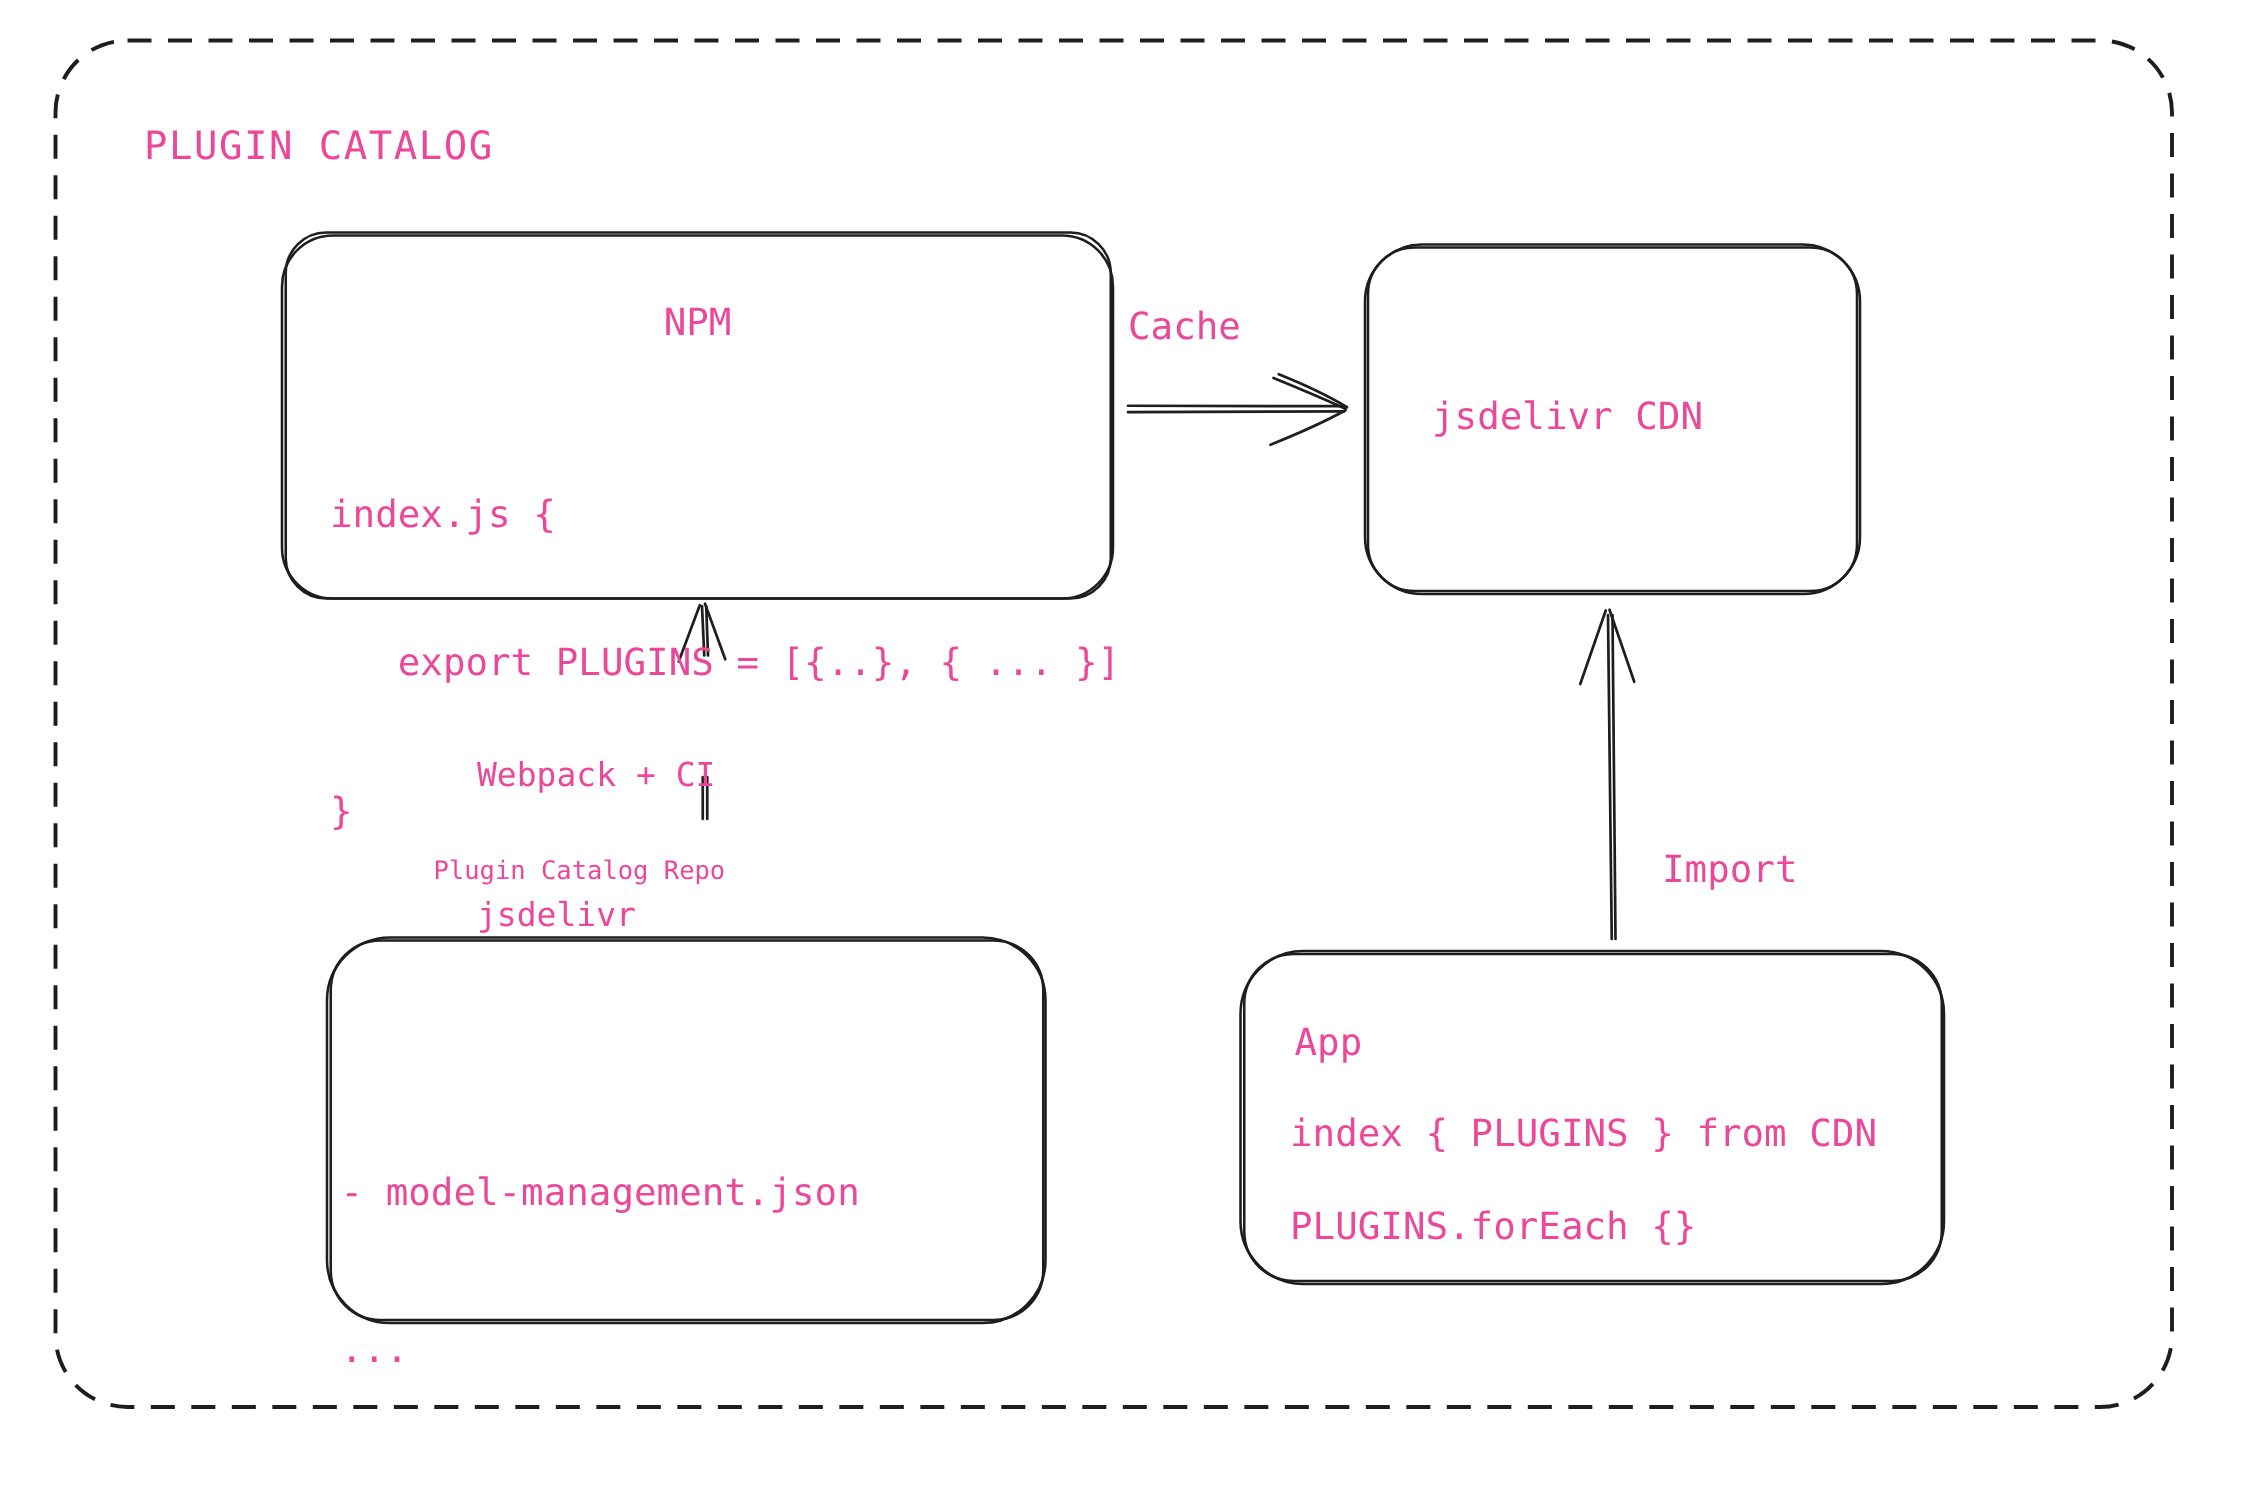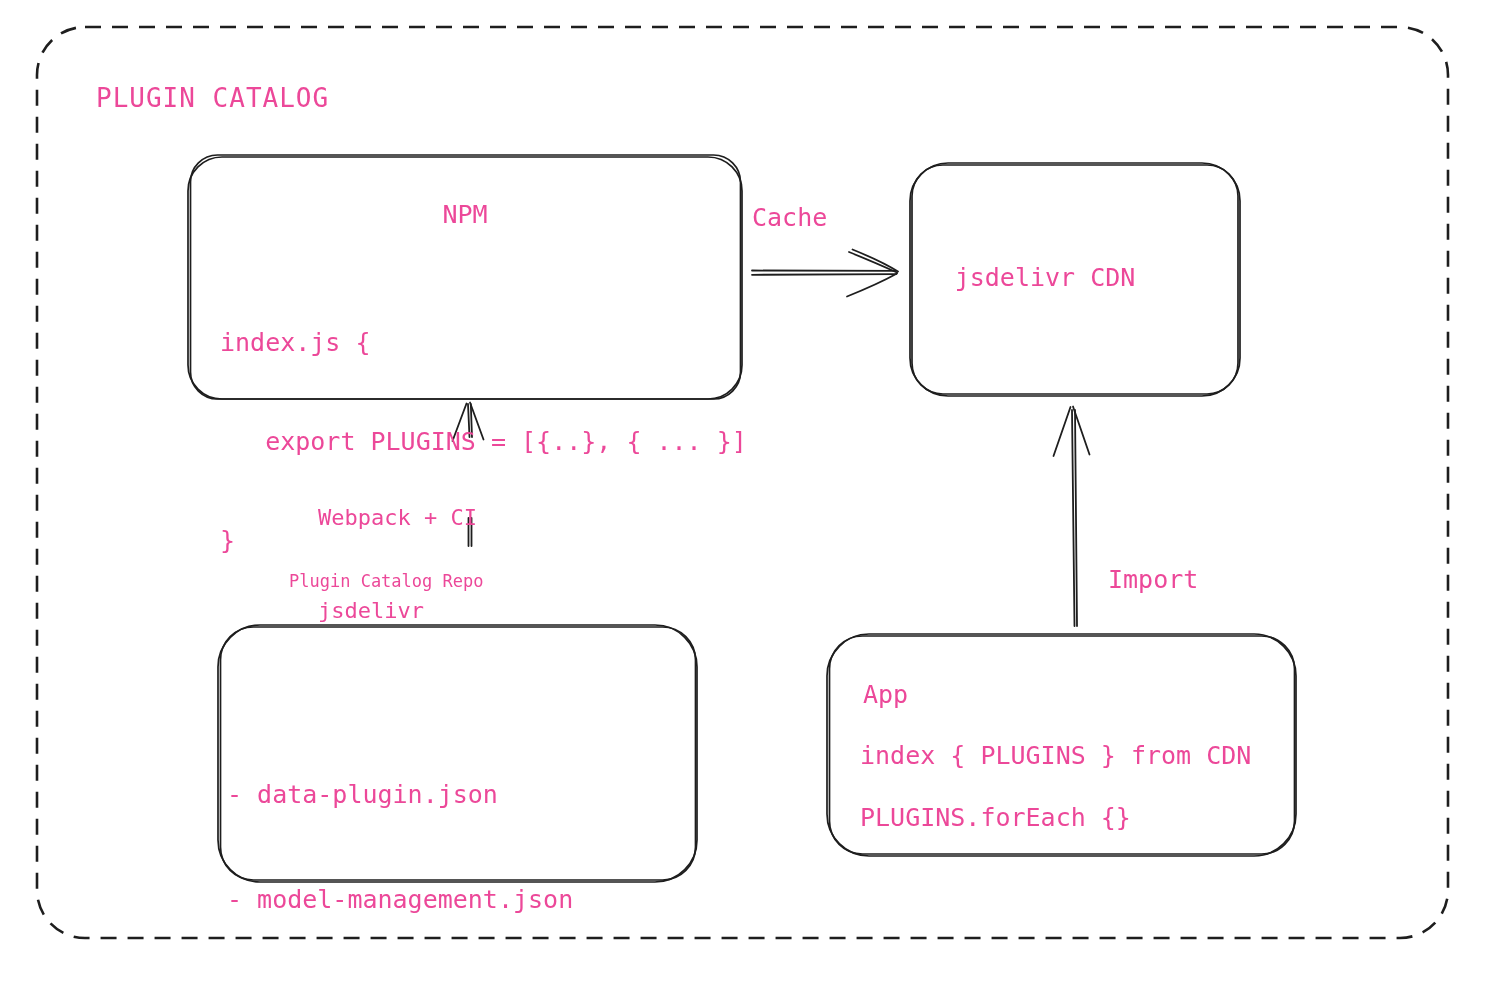--- a/index.html
+++ b/index.html
@@ -110,21 +110,20 @@
 
   <div class="txt cdn-label">jsdelivr CDN</div>
 
   <div class="txt build-label">
     <div>Webpack + CI</div>
     <div>jsdelivr</div>
   </div>
 
   <div class="txt repo-label">Plugin Catalog Repo</div>
   <div class="txt repo-files">
-    <div>- data-plugin.json</div>
     <div>- model-management.json</div>
     <div>...</div>
   </div>
 
   <div class="txt app-title">App</div>
   <div class="txt app-code-1">index { PLUGINS } from CDN</div>
   <div class="txt app-code-2">PLUGINS.forEach {}</div>
 
   <div class="txt import-label">Import</div>
 

